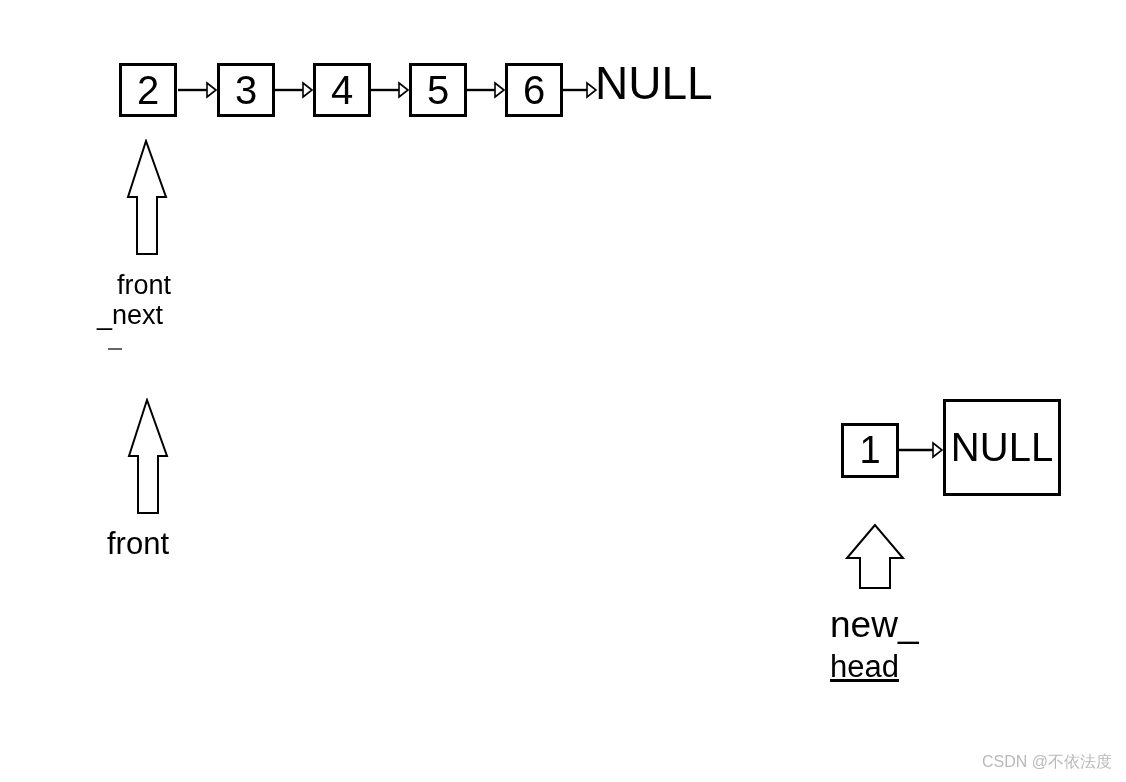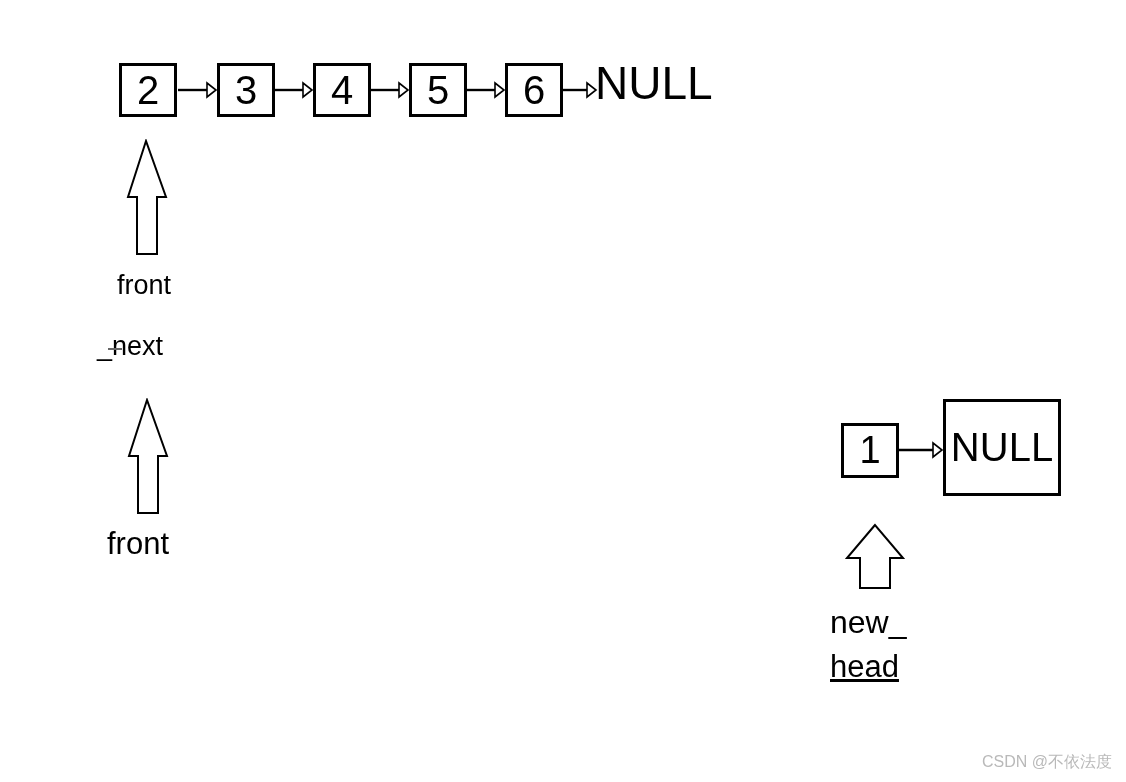--- a/index.html
+++ b/index.html
@@ -36,40 +36,40 @@
     font-size:46px; line-height:1; letter-spacing:0px;
   }
   .big-arrow { position:absolute; }
   .big-arrow.a1 { left:125px; top:139px; }
   .big-arrow.a2 { left:126px; top:398px; }
   .label {
     position:absolute;
     font-size:27px; line-height:1; white-space:nowrap;
   }
   .lbl-front1 { left:117px; top:272px; }
-  .lbl-next   { left:97px;  top:333px; }
+  .lbl-next   { left:97px;  top:302px; }
   .tiny-dash  { position:absolute; left:108px; top:348px; width:14px; height:2px; background:#666; }
   .lbl-front2 { left:107px; top:528px; font-size:31px; }
   .new-node-box {
     position:absolute; left:841px; top:423px;
     width:58px; height:55px;
     border:3px solid #000;
     display:flex; align-items:center; justify-content:center;
     font-size:38px; background:#fff;
   }
   .conn.cr { left:897px; top:440px; width:48px; }
   .null-box {
     position:absolute; left:943px; top:399px;
     width:118px; height:97px;
     border:3px solid #000;
     display:flex; align-items:center; justify-content:center;
     font-size:40px; background:#fff;
   }
   .stub-arrow { position:absolute; left:844px; top:523px; }
-  .lbl-new  { left:830px; top:606px; font-size:32px; }
+  .lbl-new  { left:830px; top:606px; font-size:37px; }
   .lbl-head { left:830px; top:651px; font-size:31px;text-decoration:underline; }
   .watermark {
     position:absolute; right:14px; top:752px;
     font-size:16px; color:#b9b9b9;
     font-family:"Liberation Sans", sans-serif;
   }
 </style>
 </head>
 <body>
 

